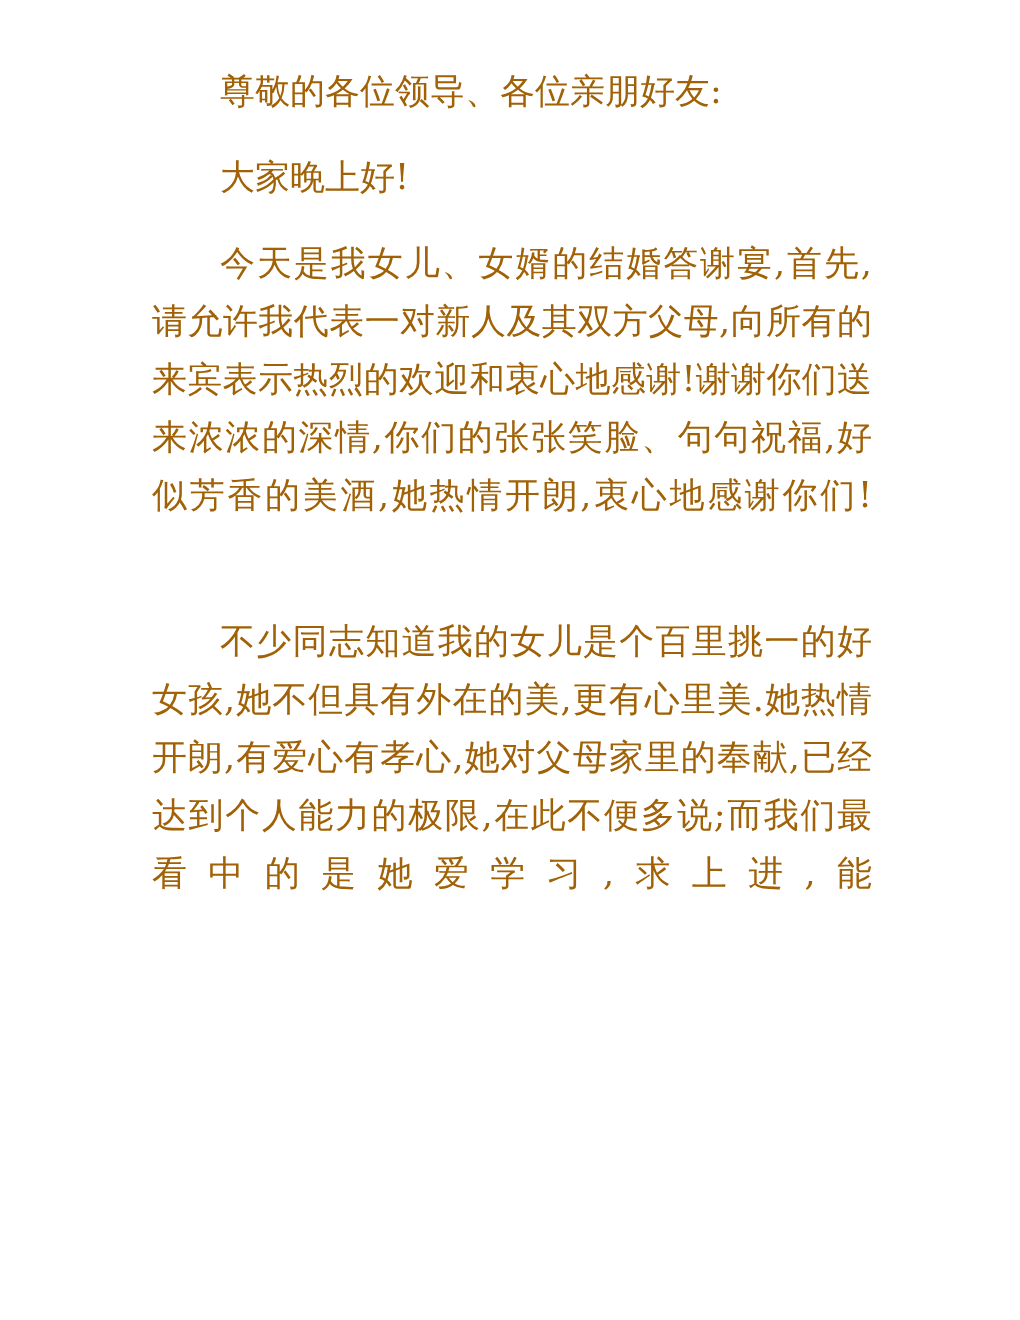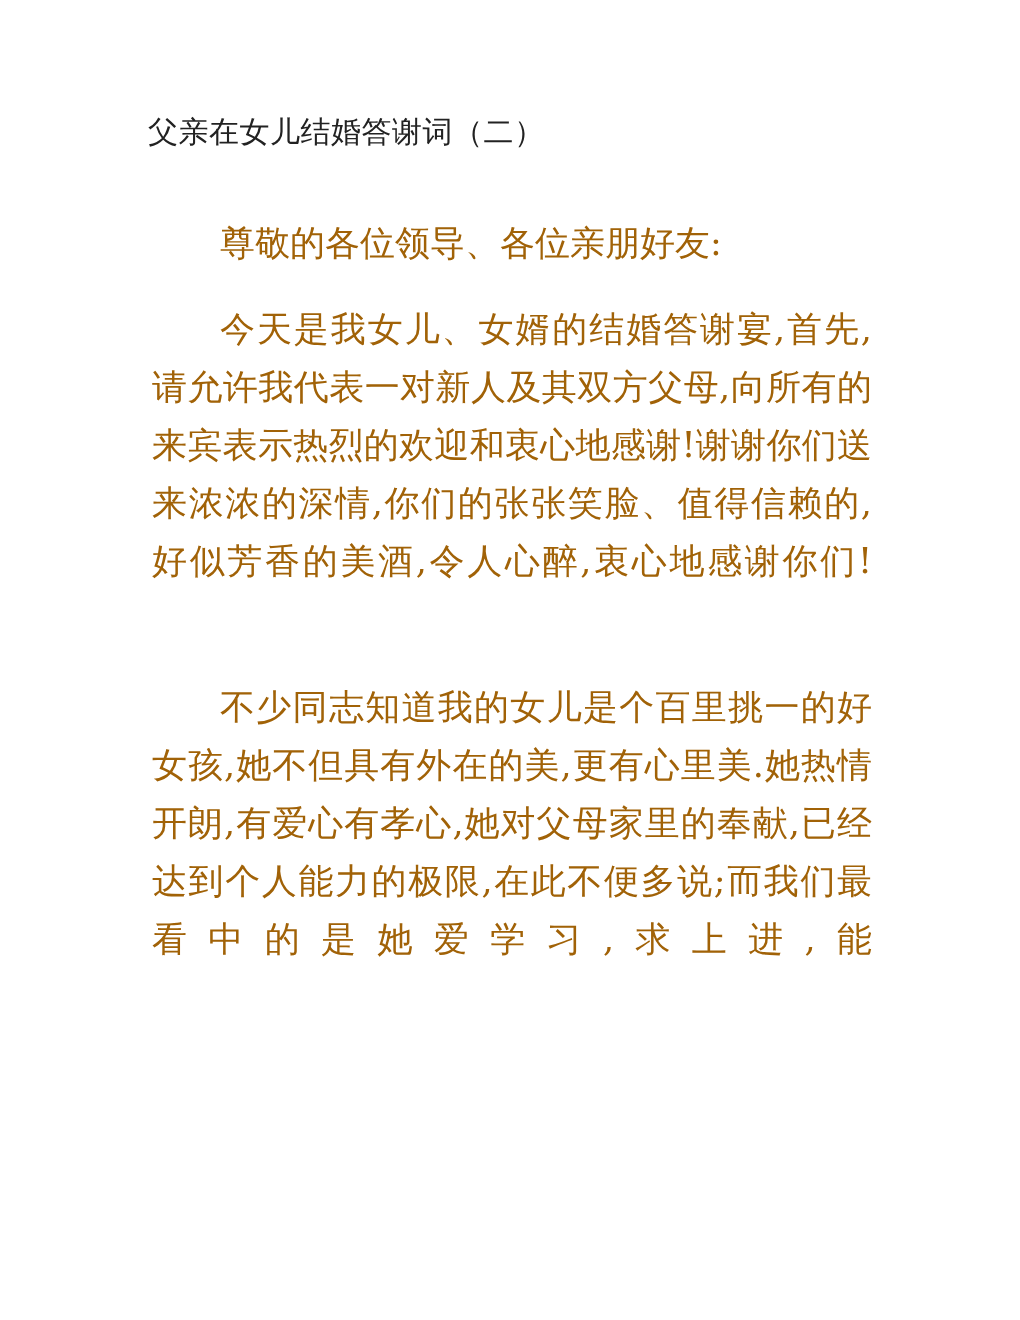--- a/index.html
+++ b/index.html
@@ -60,24 +60,24 @@
     display: inline-block;
     width: 100%;
   }
 </style>
 </head>
 <body>
 
 <div class="page">
   <div class="doc-body">
 
-    <h1 class="doc-title">父亲在女儿结婚答谢词（二）</h1>
 
     <p class="para gap-first">尊敬的各位领导、各位亲朋好友:</p>
 
+    <p class="para gap">大家晚上好!</p>
 
-    <p class="para gap justified">今天是我女儿、女婿的结婚答谢宴,首先,请允许我代表一对新人及其双方父母,向所有的来宾表示热烈的欢迎和衷心地感谢!谢谢你们送来浓浓的深情,你们的张张笑脸、值得信赖的,好似芳香的美酒,令人心醉,衷心地感谢你们!</p>
+    <p class="para gap justified">今天是我女儿、女婿的结婚答谢宴,首先,请允许我代表一对新人及其双方父母,向所有的来宾表示热烈的欢迎和衷心地感谢!谢谢你们送来浓浓的深情,你们的张张笑脸、句句祝福,好似芳香的美酒,她热情开朗,衷心地感谢你们!</p>
 
 
     <p class="para gap-lg justified">不少同志知道我的女儿是个百里挑一的好女孩,她不但具有外在的美,更有心里美.她热情开朗,有爱心有孝心,她对父母家里的奉献,已经达到个人能力的极限,在此不便多说;而我们最看中的是她爱学习,求上进,能</p>
 
   </div>
 </div>
 
 </body></html>

